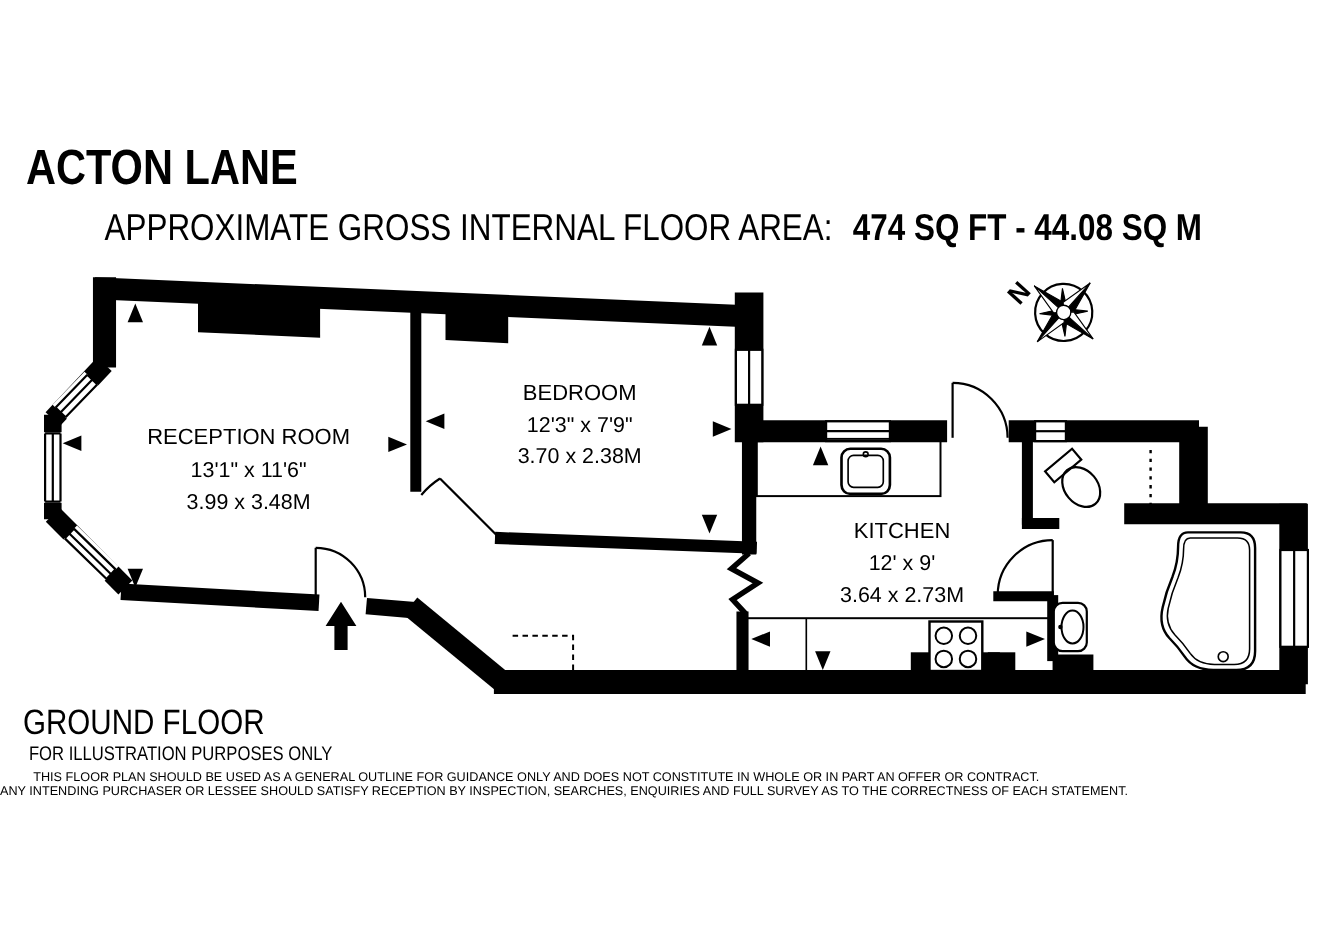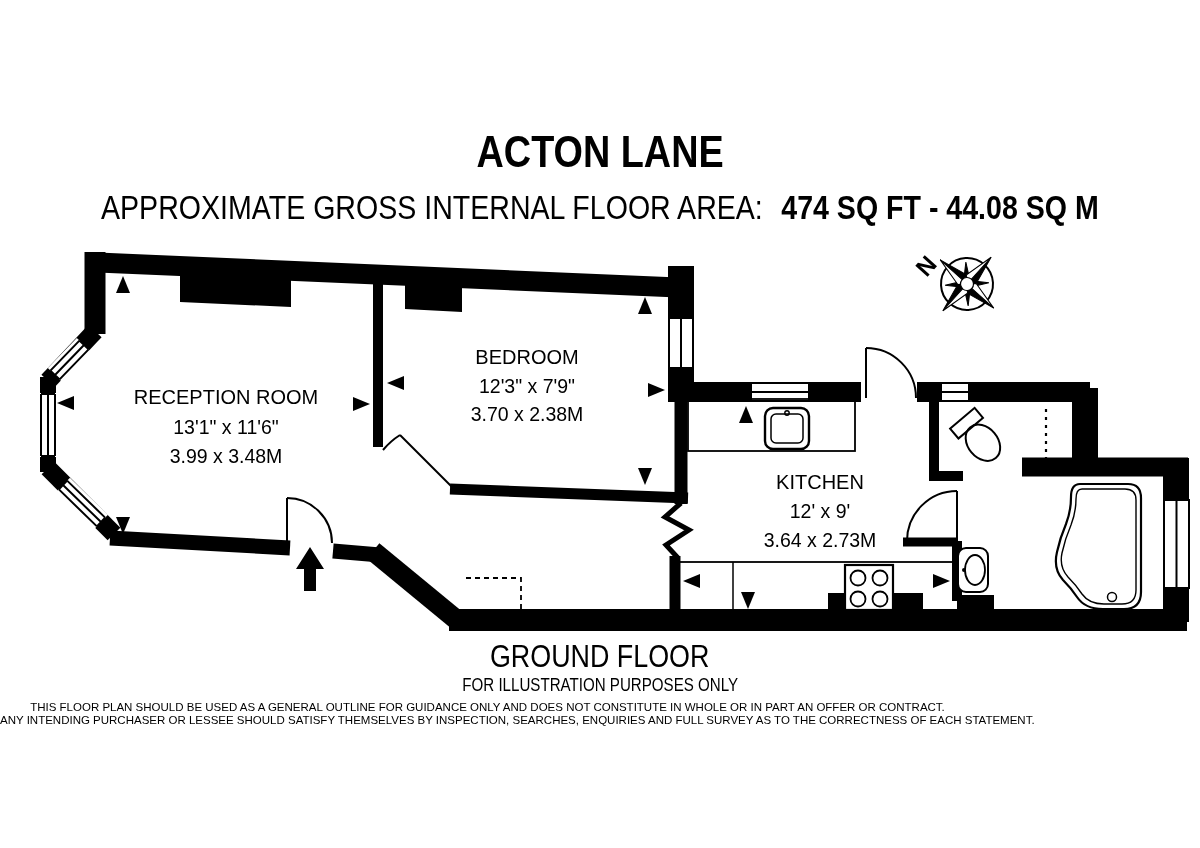--- a/index.html
+++ b/index.html
@@ -1,18 +1,18 @@
 <!DOCTYPE html>
 <html><head>
 <meta charset="utf-8">
 <style>
   html,body{margin:0;padding:0;background:#ffffff;}
   .page{position:relative;width:1200px;height:848px;background:#fff;overflow:hidden;
         font-family:"Liberation Sans", sans-serif;color:#000;}
-  .hdr{position:absolute;left:0;width:1200px;text-align:center;white-space:nowrap;}
+  .hdr{position:absolute;left:0;width:1200px;text-align:left;white-space:nowrap;}
   .condense{display:inline-block;transform:scaleX(0.84);transform-origin:50% 50%;}
   .title{top:126px;font-size:45px;font-weight:bold;letter-spacing:0px;}
   .subtitle{top:188px;font-size:34px;}
   .subtitle .val{font-weight:bold;margin-left:22px;}
   .floorname{top:638px;font-size:32px;}
   .illus{top:675px;font-size:18px;}
   .disc{position:absolute;left:0;width:975px;text-align:center;font-size:11.5px;line-height:12.5px;white-space:nowrap;}
   svg text{font-family:"Liberation Sans", sans-serif;fill:#000;}
   .roomname{font-size:20px;}
   .roomdim{font-size:19.5px;}
@@ -225,15 +225,15 @@
     </g>
   </svg>
 
   <div class="hdr floorname">
     <span class="condense">GROUND FLOOR</span>
   </div>
   <div class="hdr illus">
     <span class="condense">FOR ILLUSTRATION PURPOSES ONLY</span>
   </div>
   <div class="disc" style="top:701px">THIS FLOOR PLAN SHOULD BE USED AS A GENERAL OUTLINE FOR GUIDANCE ONLY AND DOES NOT CONSTITUTE IN WHOLE OR IN PART AN OFFER OR CONTRACT.</div>
-  <div class="disc" style="top:714px">ANY INTENDING PURCHASER OR LESSEE SHOULD SATISFY THEMSELVES BY INSPECTION, SEARCHES, ENQUIRIES AND FULL SURVEY AS TO THE CORRECTNESS OF EACH STATEMENT.</div>
+  <div class="disc" style="top:714px">ANY INTENDING PURCHASER OR LESSEE SHOULD SATISFY RECEPTION BY INSPECTION, SEARCHES, ENQUIRIES AND FULL SURVEY AS TO THE CORRECTNESS OF EACH STATEMENT.</div>
 
 </div>
 
 </body></html>

